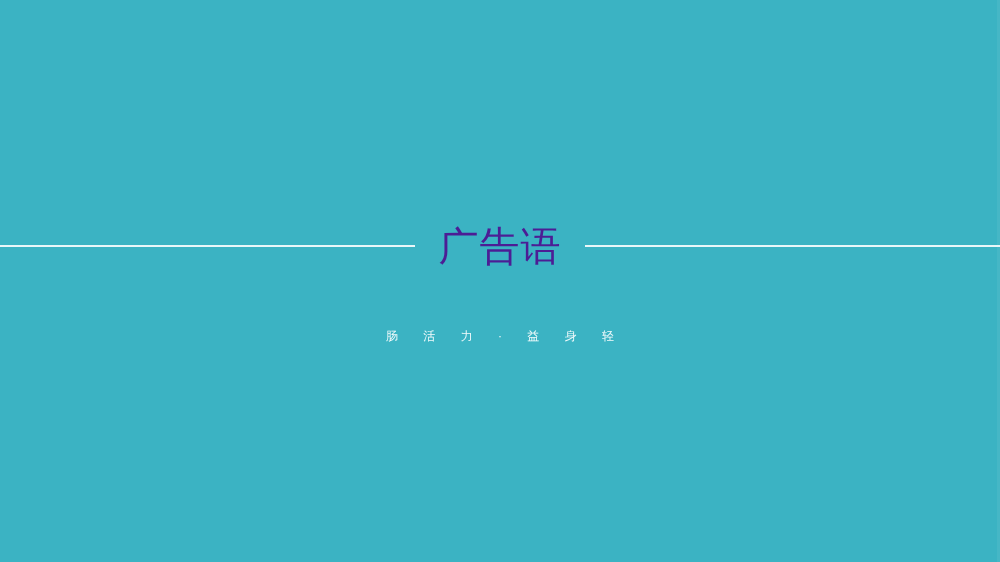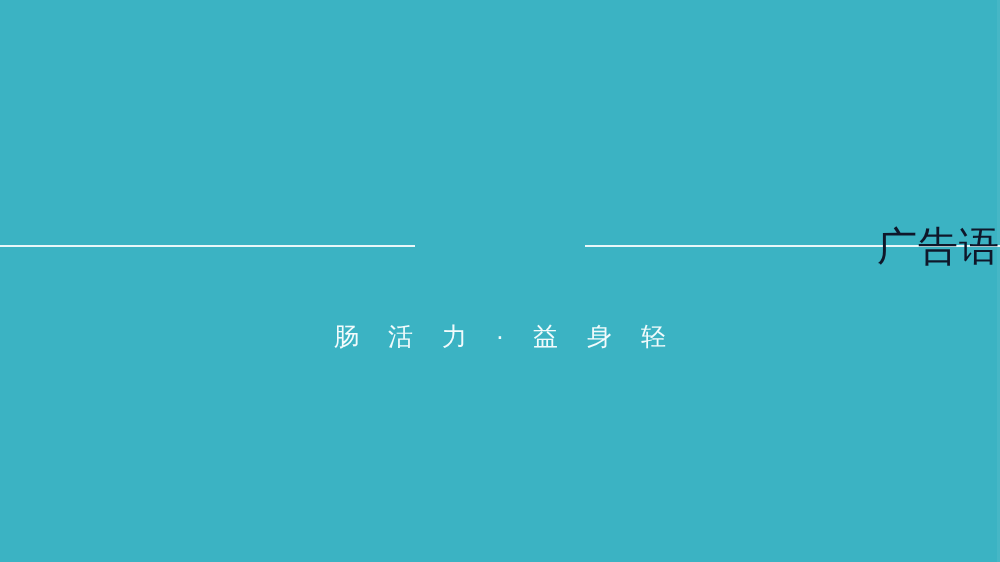--- a/index.html
+++ b/index.html
@@ -51,38 +51,38 @@
     width: 170px;
     height: 2px;
   }
 
   
   .title {
     position: absolute;
     left: 0;
     top: 218px;
     width: 1000px;
-    text-align: right;
-    color: #0f172a;
+    text-align: center;
+    color: #4c1d95;
     font-size: 40px;
     font-weight: 400;
     line-height: 56px;
     letter-spacing: 1px;
     white-space: nowrap;
   }
 
   
   .subtitle {
     position: absolute;
     left: 0;
     top: 320px;
     width: 1000px;
     text-align: center;
     color: #F2FBFC;
-    font-size: 25px;
+    font-size: 12px;
     font-weight: 400;
     line-height: 32px;
     letter-spacing: 11px;
     text-indent: 11px;
     white-space: nowrap;
   }
 
   
   .edge-sheen {
     position: absolute;

